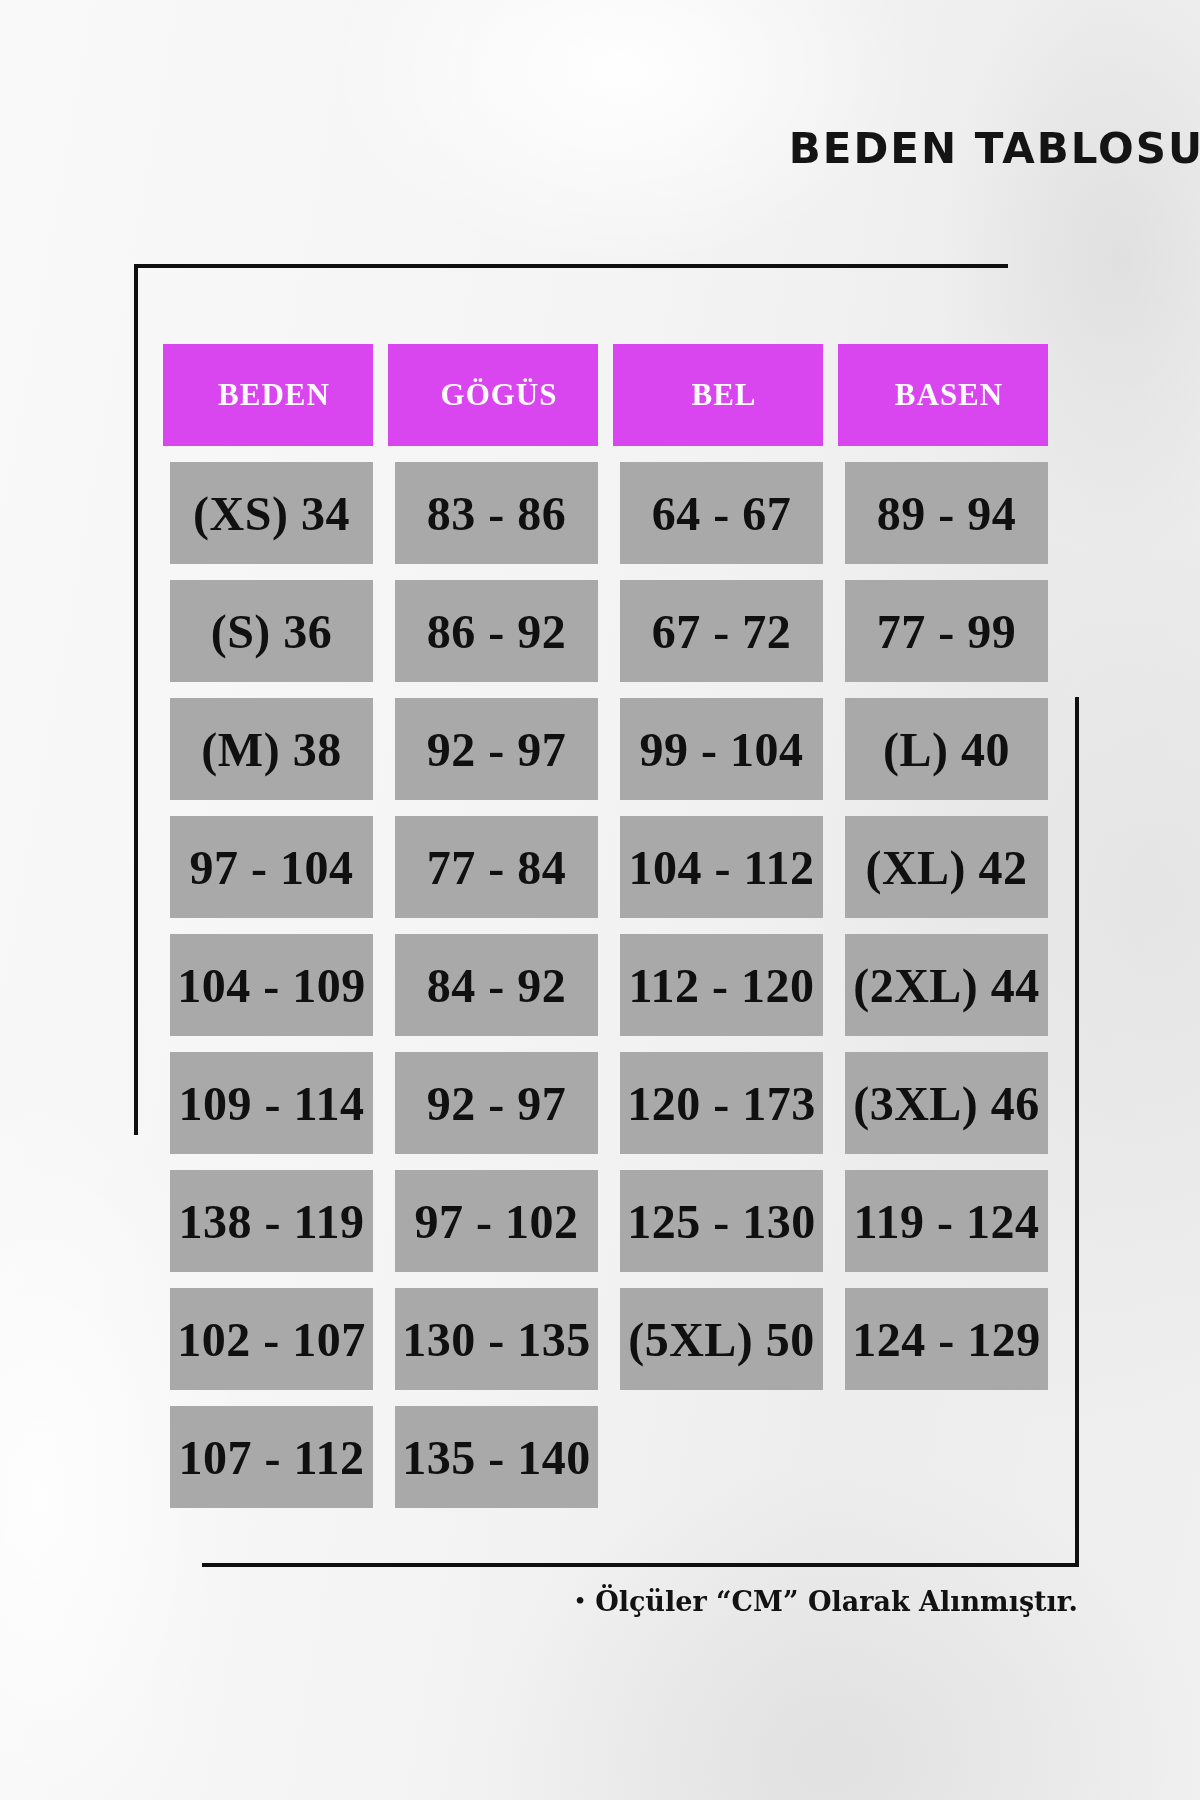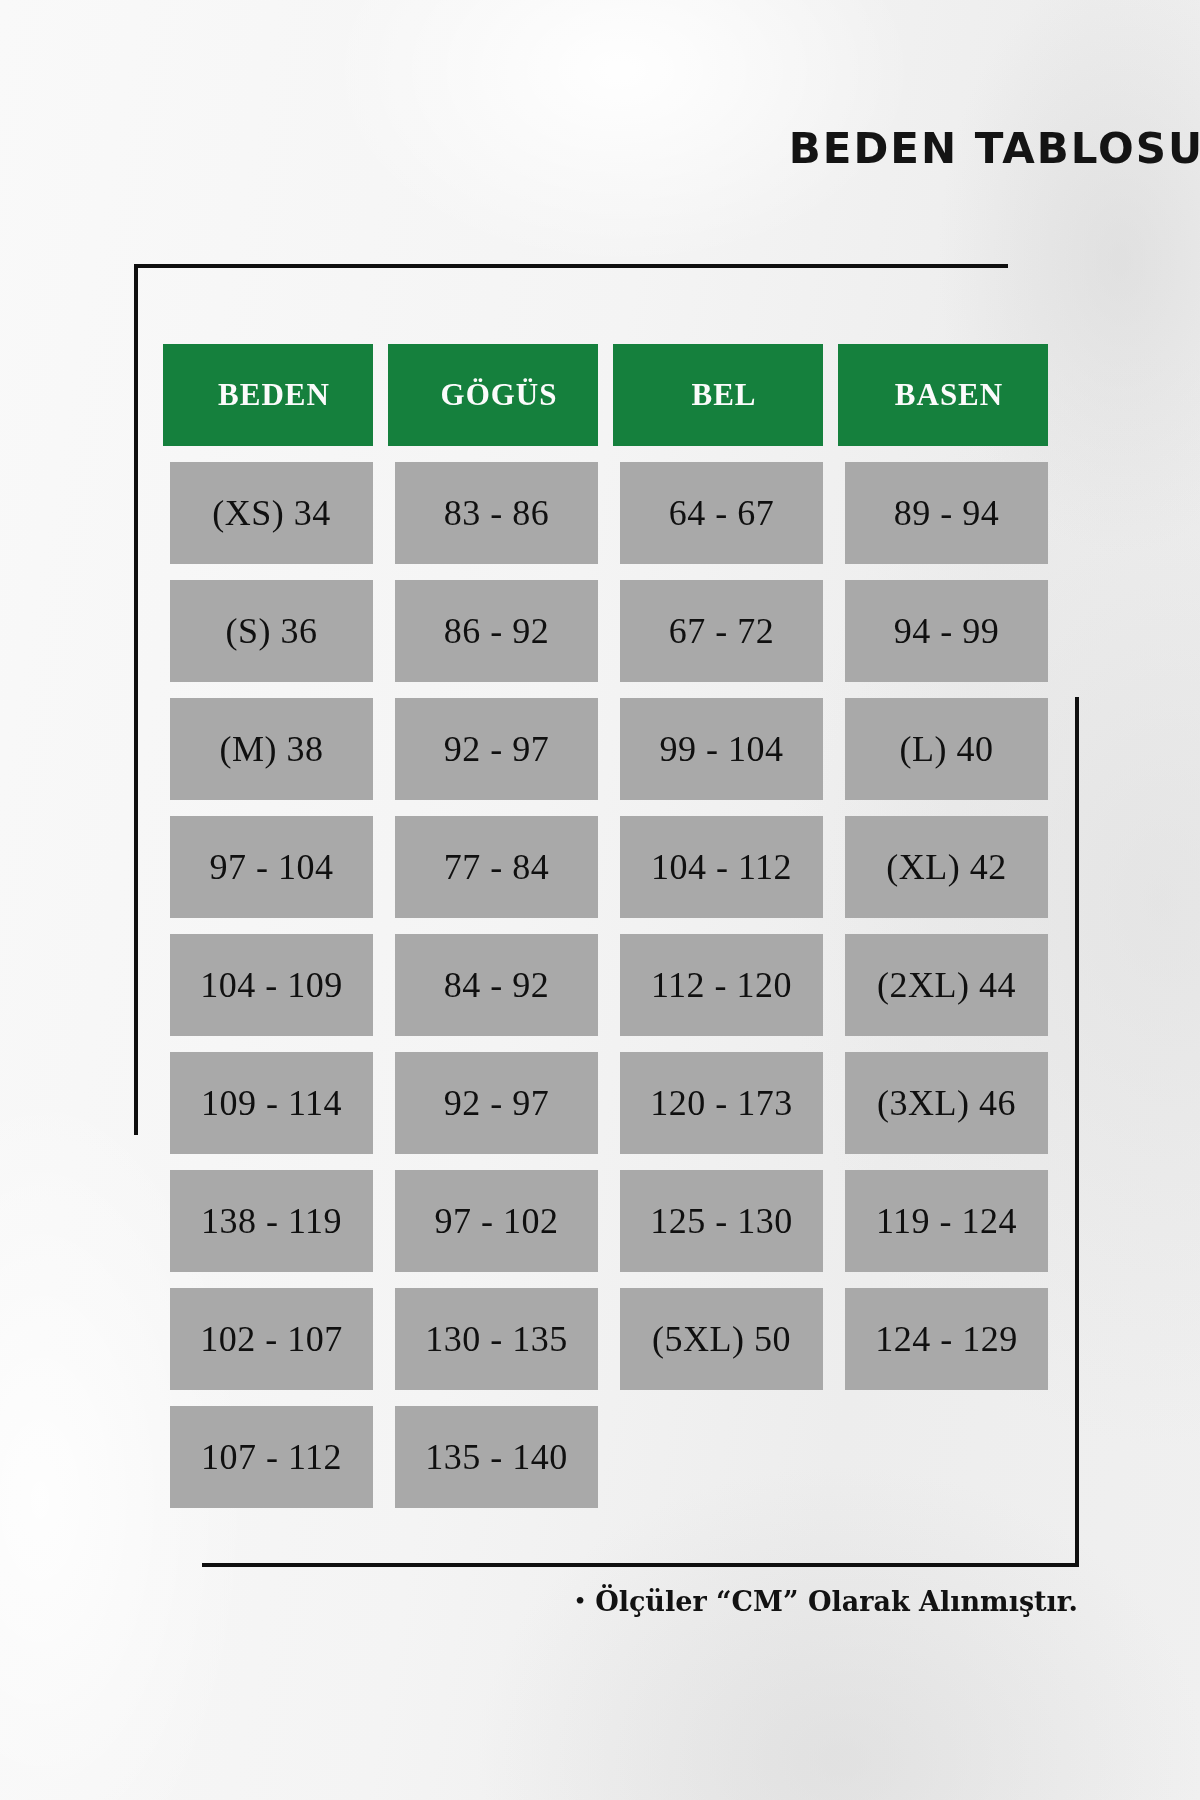--- a/index.html
+++ b/index.html
@@ -39,28 +39,28 @@
   }
 
   .size-table {
     position: absolute; left: 163px; top: 344px;
     display: grid;
     grid-template-columns: repeat(4, 210px);
     grid-auto-rows: 102px;
     gap: 16px 15px;
   }
   .hcell {
-    background: #15803d; color: #fbfbfb;
+    background: #d946ef; color: #fbfbfb;
     display: flex; align-items: center; justify-content: center;
     font-weight: bold; font-size: 31px; letter-spacing: 1px; padding-left: 12px;
   }
   .cell {
     background: #a9a9a9; color: #101010;
     display: flex; align-items: center; justify-content: center;
-    font-weight: normal; font-size: 36px; letter-spacing: 0.5px; margin-left: 7px;
+    font-weight: bold; font-size: 48px; letter-spacing: 0.5px; margin-left: 7px;
   }
 
   .note {
     position: absolute; right: 122px; top: 1586px; margin: 0;
     font-family: "DejaVu Serif", serif;
     font-weight: bold; font-size: 27px; color: #121212;
     white-space: nowrap;
   }
   .note .bullet { font-size: 19px; vertical-align: 4px; margin-right: 9px; }
 </style>
@@ -81,21 +81,21 @@
     <div class="hcell">BASEN</div>
 
     <div class="cell">(XS) 34</div>
     <div class="cell">83 - 86</div>
     <div class="cell">64 - 67</div>
     <div class="cell">89 - 94</div>
 
     <div class="cell">(S) 36</div>
     <div class="cell">86 - 92</div>
     <div class="cell">67 - 72</div>
-    <div class="cell">94 - 99</div>
+    <div class="cell">77 - 99</div>
 
     <div class="cell">(M) 38</div>
     <div class="cell">92 - 97</div>
     <div class="cell">99 - 104</div>
 
     <div class="cell">(L) 40</div>
     <div class="cell">97 - 104</div>
     <div class="cell">77 - 84</div>
     <div class="cell">104 - 112</div>
 

